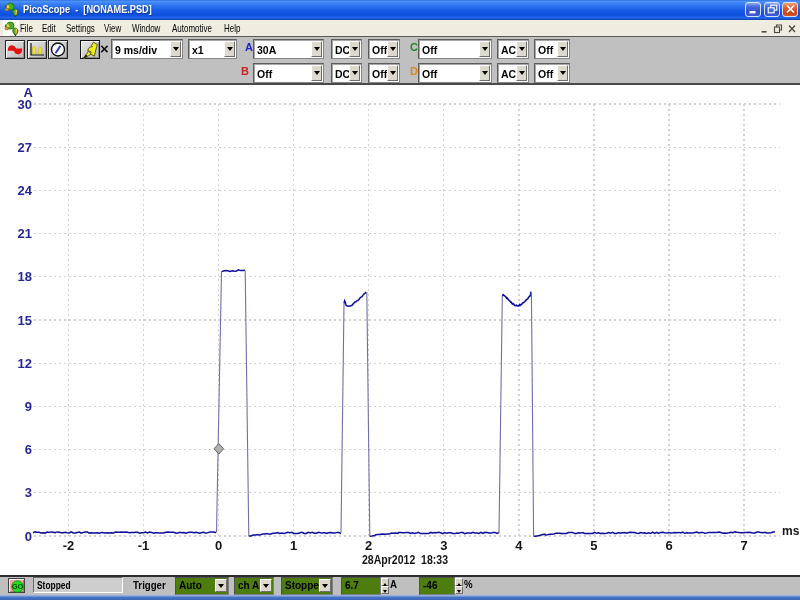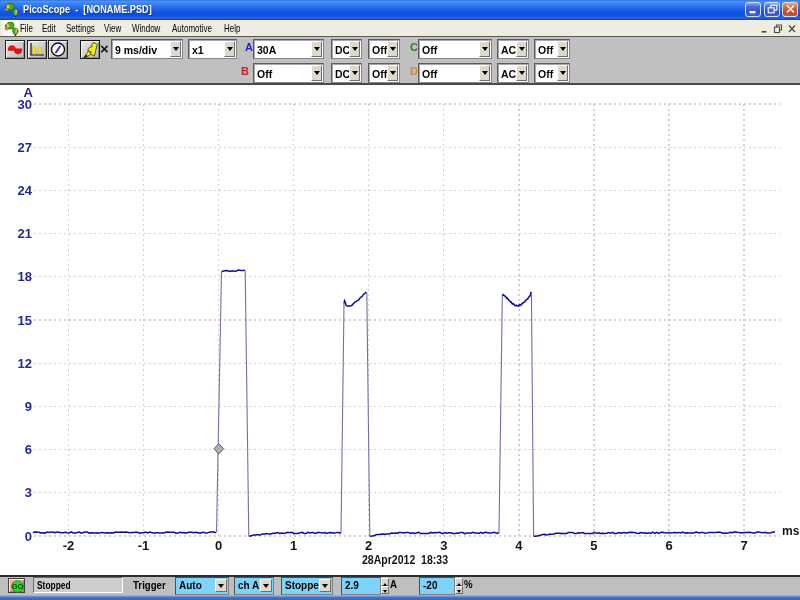--- a/index.html
+++ b/index.html
@@ -20,21 +20,21 @@
 .tbtn{position:absolute;width:20px;height:19px;background:linear-gradient(135deg,#e8e8e8,#b8b8b8);border:1px solid #222;box-shadow:inset 1px 1px 0 #f4f4f4, inset -1px -1px 0 #909090}
 .combo{position:absolute;height:20px;background:#fff;border:1px solid #868686;border-top-color:#5c5c5c;border-left-color:#5c5c5c;box-shadow:inset 1px 1px 0 #a8a8a8}
 .combo .ct{position:absolute;left:3px;top:3.5px;font-size:10.5px;font-weight:bold;color:#000;white-space:nowrap}
 .drop{position:absolute;right:1px;top:1px;width:11.5px;background:#ddd9cc;border:1px solid #fff;border-right-color:#6e6e6e;border-bottom-color:#6e6e6e}
 .drop::after{content:"";position:absolute;left:2px;top:5px;border:3.5px solid transparent;border-top:4.5px solid #000}
 .chlab{position:absolute;font-size:11px;font-weight:bold}
 
 #sbar{left:0;top:577px;width:800px;height:18px;background:#bfbfbf}
 #sline{left:0;top:575px;width:800px;height:2px;background:#2e2e2e}
 #bstrip{left:0;top:595px;width:800px;height:5px;background:linear-gradient(180deg,#93aede 0%,#93aede 20%,#4a74c4 40%,#3c66b8 100%)}
-.scombo{position:absolute;height:17.5px;background:#7dd3fc;border:1px solid #808080;border-top-color:#505050;border-left-color:#505050}
+.scombo{position:absolute;height:17.5px;background:#4d7c0f;border:1px solid #808080;border-top-color:#505050;border-left-color:#505050}
 .scombo .ct{position:absolute;left:3px;top:2px;font-size:10px;font-weight:bold;color:#000;white-space:nowrap}
 .sdrop{position:absolute;right:1px;top:1px;width:12px;background:#ddd9cc;border:1px solid #fff;border-right-color:#6e6e6e;border-bottom-color:#6e6e6e}
 .sdrop::after{content:"";position:absolute;left:2px;top:4px;border:3.5px solid transparent;border-top:4.5px solid #000}
 .spin{position:absolute;width:8px;height:8px;background:#d8d4c8;border:1px solid #fff;border-right-color:#707070;border-bottom-color:#707070}
 .spin::after{content:"";position:absolute;left:0.5px}
 .spinup::after{top:1.5px;border:2.8px solid transparent;border-bottom:3.6px solid #000}
 .spindn::after{top:2.8px;border:2.8px solid transparent;border-top:3.6px solid #000}
 .slab{position:absolute;font-size:10.5px;font-weight:bold;color:#000;transform:scaleX(0.92);transform-origin:0 0}
 </style></head>
 <body>
@@ -275,25 +275,25 @@
       </div>
  <div class="scombo" style="left:234px;top:0px;width:40px">
         <span class="ct">ch A</span>
         <div class="sdrop" style="height:13px"></div>
       </div>
  <div class="scombo" style="left:281px;top:0px;width:52px">
         <span class="ct">Stopped</span>
         <div class="sdrop" style="height:13px"></div>
       </div>
  <div class="scombo" style="left:341px;top:0px;width:40px">
-        <span class="ct">2.9</span>
+        <span class="ct">6.7</span>
       </div>
  <div class="spin spinup" style="left:381px;top:1px"></div>
  <div class="spin spindn" style="left:381px;top:9px"></div>
  <span class="slab" style="left:390px;top:1px">A</span>
  <div class="scombo" style="left:419px;top:0px;width:36px">
-        <span class="ct">-20</span>
+        <span class="ct">-46</span>
       </div>
  <div class="spin spinup" style="left:455px;top:1px"></div>
  <div class="spin spindn" style="left:455px;top:9px"></div>
  <span class="slab" style="left:464px;top:1px">%</span>
 </div>
 <div id="bstrip" class="abs"></div>
 </div>
 </body></html>

